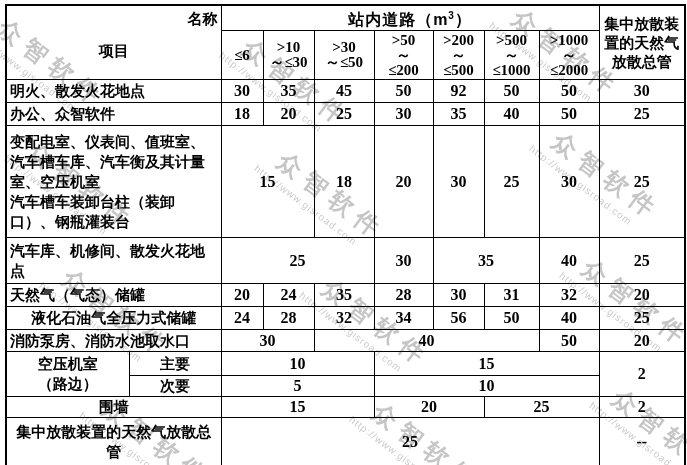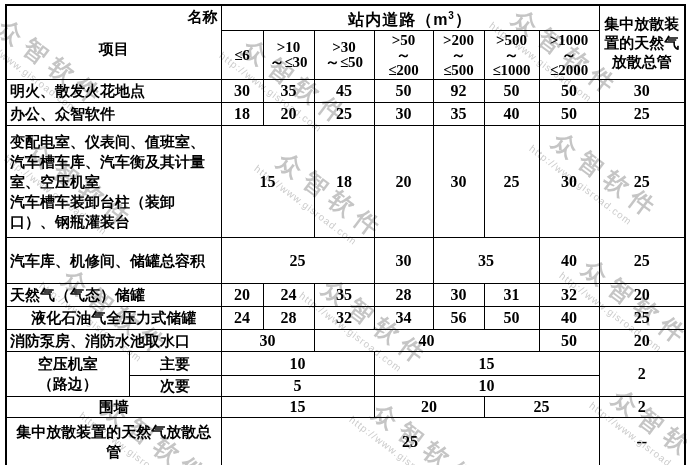--- a/index.html
+++ b/index.html
@@ -20,21 +20,21 @@
   td{
     border:1px solid #000;padding:0 2px;text-align:center;vertical-align:middle;
     font-weight:bold;font-size:15px;line-height:20px;color:#000;overflow:hidden;
   }
   table,.outer{border:2px solid #000;}
   .num,.cap{font-family:"Liberation Serif","DejaVu Serif",serif;}
   .num{font-size:16px;}
   .cap{font-size:15px;line-height:15px;}
   .left{text-align:left;padding-left:3px;}
   .prewrap{white-space:pre-line;}
-  .corner{position:relative;padding:4px;font-family:Liberation Mono, monospace;}
+  .corner{position:relative;padding:4px;}
   .corner-name{position:absolute;top:3px;right:3px;font-size:15px;}
   .corner-item{position:absolute;top:35px;left:0;right:0;text-align:center;font-size:15px;}
   .vol-title{font-size:16px;letter-spacing:1px;}
   .vol-title sup{font-size:10px;}
   .vent-h{line-height:19px;font-size:15px;}
 </style>
 </head>
 <body>
 
 <div class="watermark-layer">
@@ -162,21 +162,21 @@
     <td colspan="2" class="num">15</td>
     <td class="num">18</td>
     <td class="num">20</td>
     <td class="num">30</td>
     <td class="num">25</td>
     <td class="num">30</td>
     <td class="num">25</td>
   </tr>
 
   <tr style="height:46px">
-    <td colspan="2" class="left">汽车库、机修间、储罐总容积</td>
+    <td colspan="2" class="left">汽车库、机修间、散发火花地点</td>
     <td colspan="3" class="num">25</td>
     <td class="num">30</td>
     <td colspan="2" class="num">35</td>
     <td class="num">40</td>
     <td class="num">25</td>
   </tr>
 
   <tr style="height:23px">
     <td colspan="2" class="left">天然气（气态）储罐</td>
     <td class="num">20</td>

